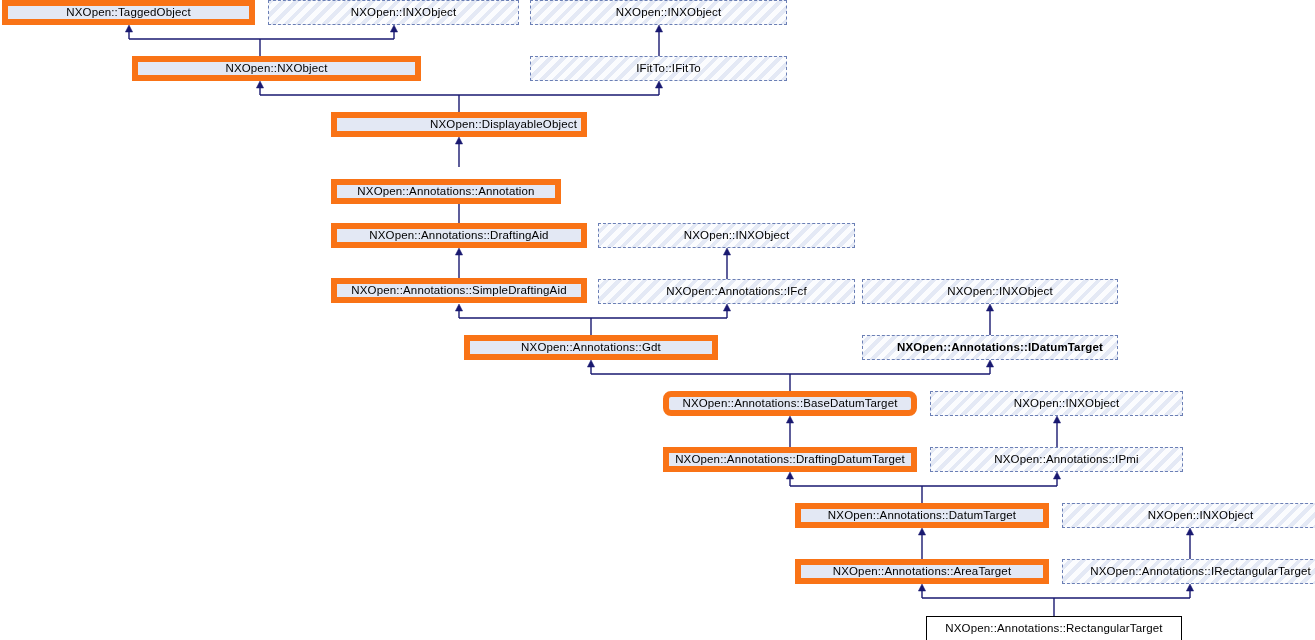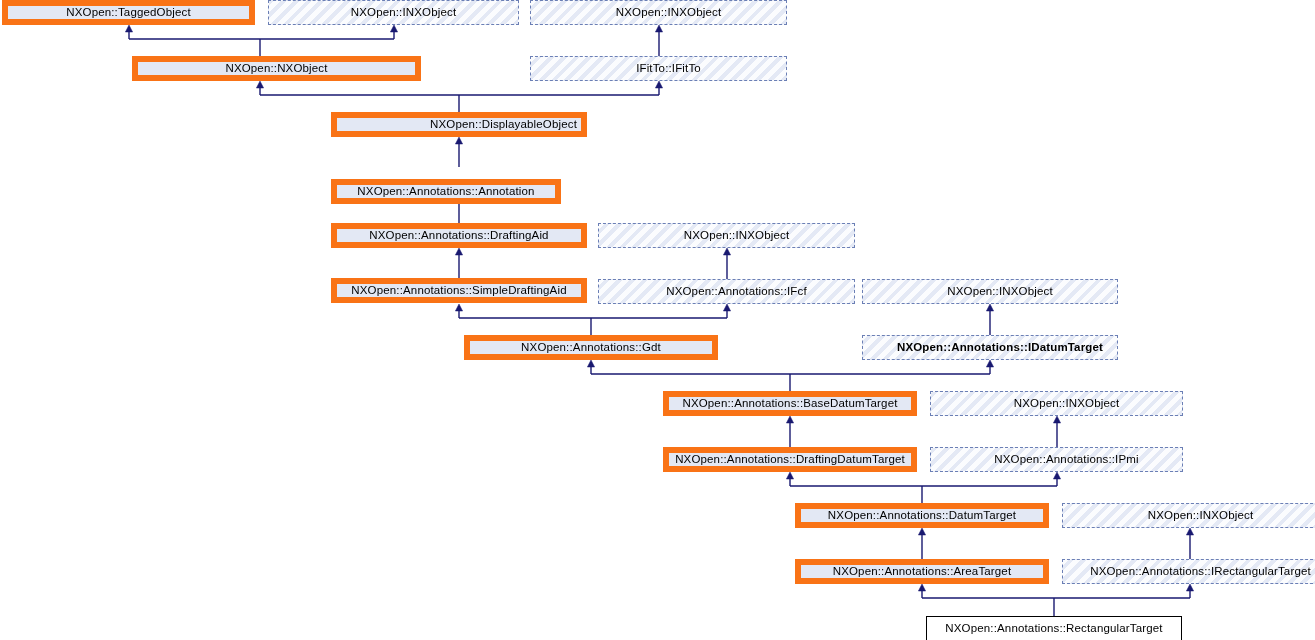--- a/index.html
+++ b/index.html
@@ -198,21 +198,21 @@
       </div>
       <div class="node dashed" style="left: 862px; top: 279px; width: 256px; height: 25px;">
         <span class="node-label">NXOpen::INXObject</span>
       </div>
       <div class="node solid" style="left: 464px; top: 335px; width: 254px; height: 25px;">
         <span class="node-label">NXOpen::Annotations::Gdt</span>
       </div>
       <div class="node dashed" style="left: 862px; top: 335px; width: 256px; height: 25px; font-weight: bold;">
         <span class="node-label">NXOpen::Annotations::IDatumTarget</span>
       </div>
-      <div class="node solid" style="left: 663px; top: 391px; width: 254px; height: 25px;">
+      <div class="node solid" style="left: 663px; top: 391px; width: 254px; height: 25px; border-radius: 8px;">
         <span class="node-label">NXOpen::Annotations::BaseDatumTarget</span>
       </div>
       <div class="node dashed" style="left: 930px; top: 391px; width: 253px; height: 25px;">
         <span class="node-label">NXOpen::INXObject</span>
       </div>
       <div class="node solid" style="left: 663px; top: 447px; width: 254px; height: 25px;">
         <span class="node-label">NXOpen::Annotations::DraftingDatumTarget</span>
       </div>
       <div class="node dashed" style="left: 930px; top: 447px; width: 253px; height: 25px;">
         <span class="node-label">NXOpen::Annotations::IPmi</span>

